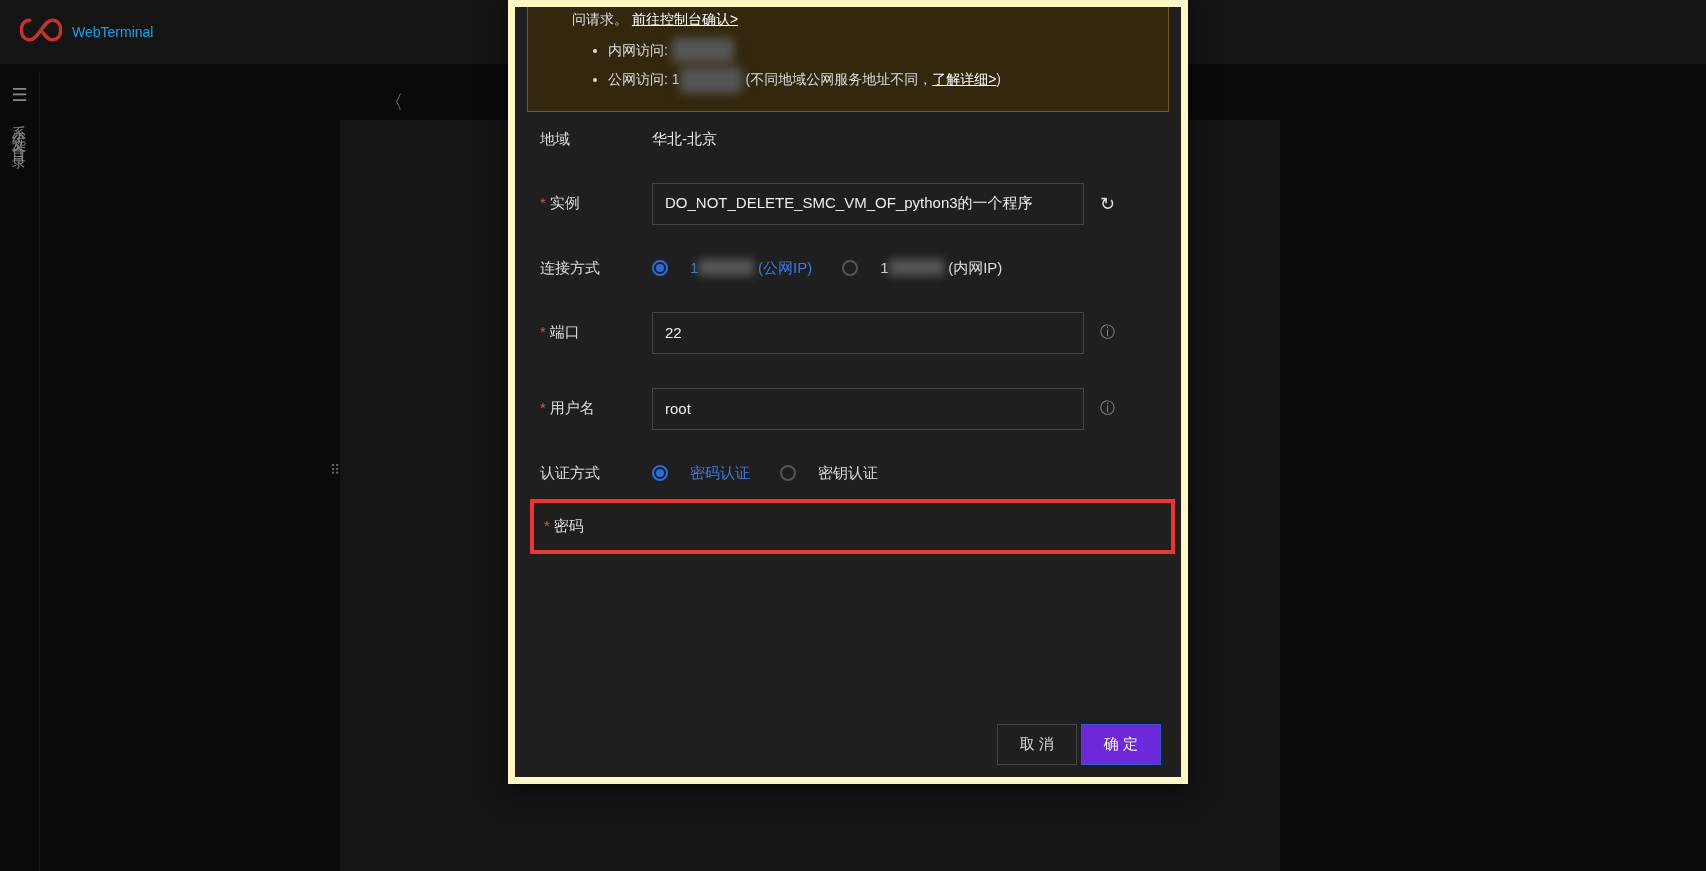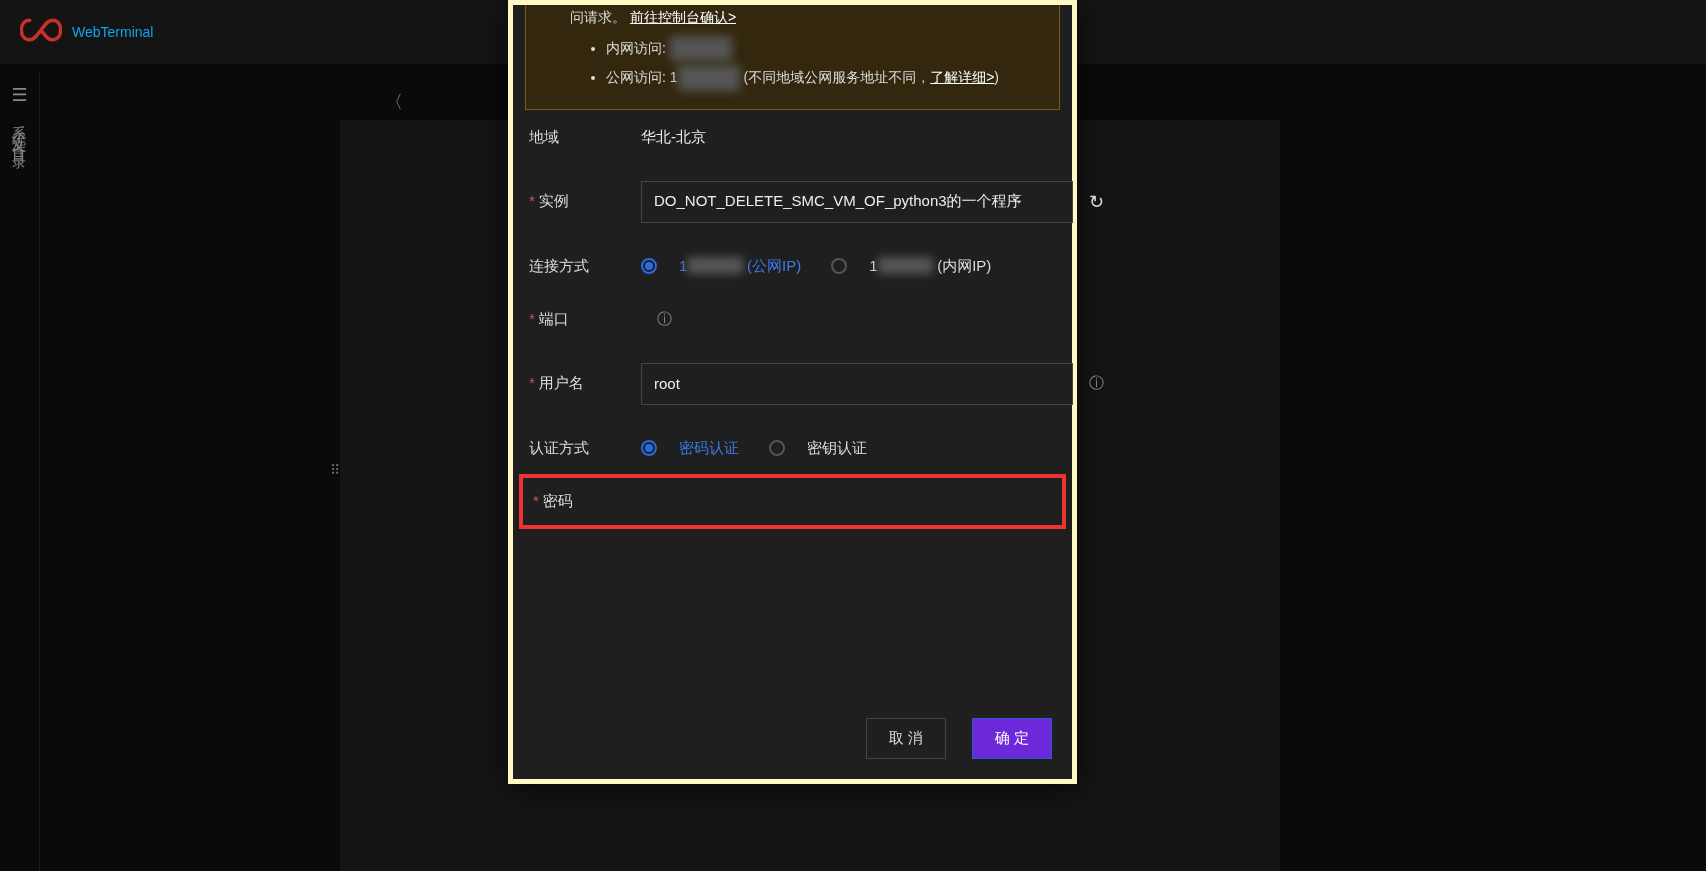--- a/index.html
+++ b/index.html
@@ -79,42 +79,42 @@
       left: 300px;
       top: 48px;
       width: 940px;
       bottom: 0;
       background: #141414;
     }
     .modal {
       position: absolute;
       left: 508px;
       top: 0;
-      width: 569px;
+      width: 680px;
       height: 784px;
       background: #1f1f1f;
-      border: 5px solid #fef9c3;
+      border: 7px solid #fef9c3;
       box-shadow: 0 4px 24px rgba(0,0,0,0.6);
     }
     .notice {
       margin: 0 12px 0 12px;
       padding: 0 14px 16px 14px;
       background: #33280e;
       border: 1px solid #7a5a1a;
       border-top: none;
       color: #ddd;
       font-size: 14px;
       line-height: 1.8;
     }
     .notice-lines { padding-left: 30px; }
     .notice a { color: #fff; text-decoration: underline; cursor: pointer; }
     .notice ul { list-style: disc; padding-left: 36px; margin-top: 4px; }
     .notice li { padding: 2px 0; }
     .blur { filter: blur(5px); display: inline-block; background: #555; color: transparent; padding: 0 24px; border-radius: 2px; }
-    .form { padding: 18px 16px 0 16px; }
+    .form { padding: 18px 16px 0 16px; margin-left: 9px; }
     .row { display: flex; align-items: center; margin-bottom: 34px; }
     .label { width: 112px; font-size: 15px; color: #ddd; flex-shrink: 0; }
     .label .req { color: #d9534f; margin-right: 4px; }
     .value { font-size: 15px; color: #eee; }
     .input {
       width: 432px;
       height: 42px;
       background: #1f1f1f;
       border: 1px solid #444;
       color: #eee;
@@ -157,24 +157,24 @@
     .highlight-box {
       border: 4px solid #e33;
       padding: 14px 6px;
       margin: -18px -10px 16px -10px;
       border-radius: 0;
     }
     .highlight-box .row { margin-bottom: 0; padding-left: 4px; }
     .highlight-box .input { border-color: #8b4545; }
     .footer {
       position: absolute;
-      bottom: 20px;
+      bottom: 12px;
       right: 20px;
       display: flex;
-      gap: 26px;
+      gap: 4px;
       margin-left: 10px;
     }
     .btn {
       padding: 10px 22px;
       font-size: 15px;
       border: 1px solid #444;
       background: #1f1f1f;
       color: #ddd;
       cursor: pointer;
     }
@@ -260,20 +260,23 @@
         </div>
         <div class="radio">
           <span class="radio-dot"></span>
           <span class="radio-label"><span>1</span><span class="inline-blur">x</span> <span>(内网IP)</span></span>
         </div>
       </div>
     </div>
 
     <div class="row">
       <div class="label"><span class="req">*</span><span>端口</span></div>
+      <div class="input-wrap">
+        <input class="input" value="22" style="">
+      </div>
       <span class="help-icon">ⓘ</span>
     </div>
 
     <div class="row">
       <div class="label"><span class="req">*</span><span>用户名</span></div>
       <div class="input-wrap">
         <input class="input" value="root" style="">
       </div>
       <span class="help-icon">ⓘ</span>
     </div>

